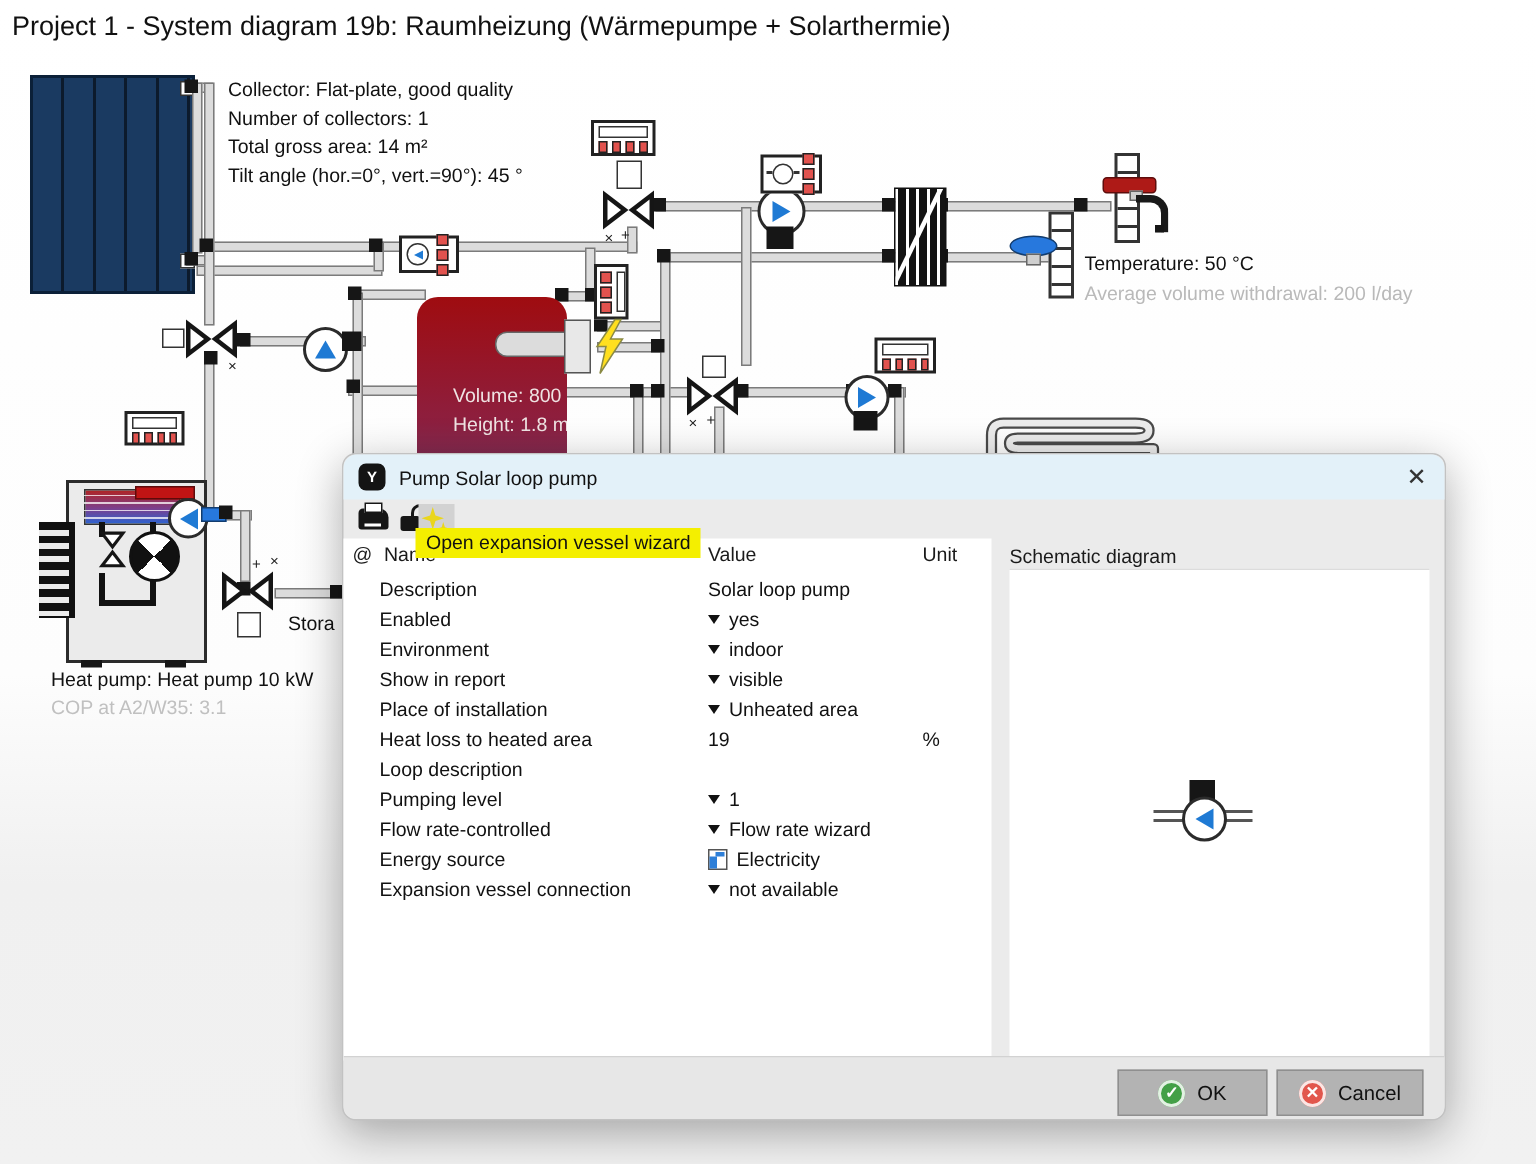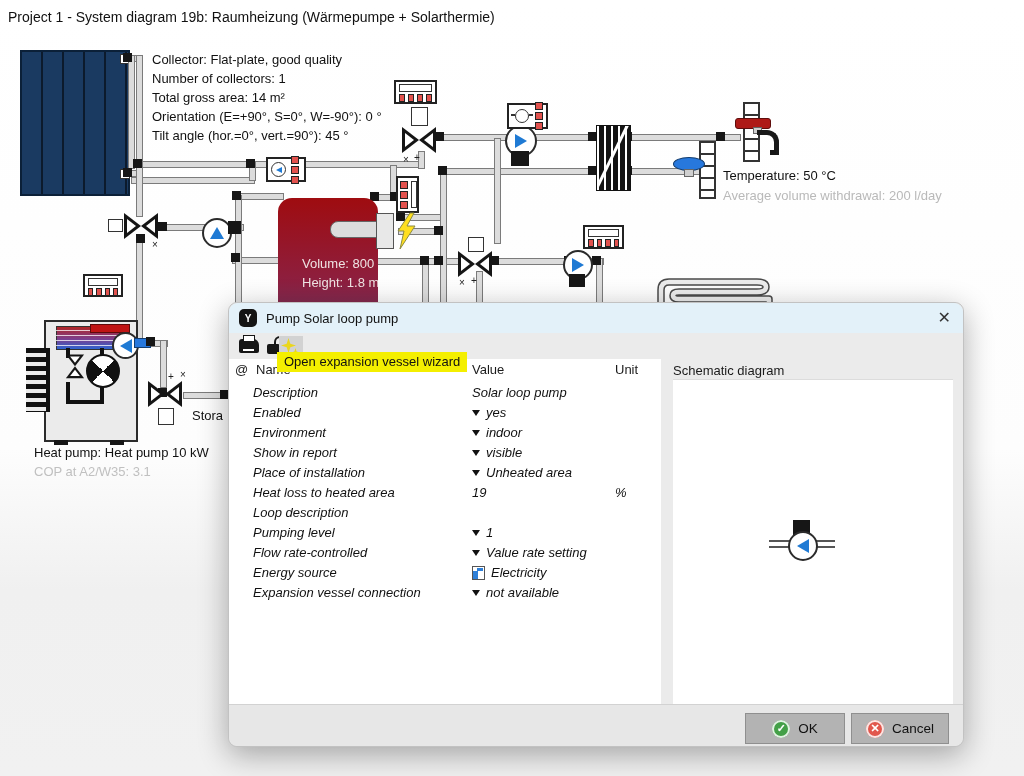--- a/index.html
+++ b/index.html
@@ -41,21 +41,21 @@
           border:1px solid #c2c2c2;border-radius:9px;box-shadow:0 8px 30px rgba(0,0,0,.32);z-index:10;}
   .titlebar{position:absolute;left:0;top:0;right:0;height:30px;background:#e3f1f9;border-radius:9px 9px 0 0;
             display:flex;align-items:center;}
   .applogo{width:18px;height:18px;background:#141414;border-radius:5px;color:#fff;font-size:10px;font-weight:bold;
            display:flex;align-items:center;justify-content:center;margin:0 9px 0 10px;}
   .dlg-title{font-size:13px;color:#111;}
   .close{position:absolute;right:12px;top:5px;font-size:16px;color:#333;cursor:default;}
   .panel-left{position:absolute;left:0;top:56px;width:432px;height:348px;background:#fff;}
   .panel-right{position:absolute;left:444px;top:76px;width:280px;height:328px;background:#fff;border-top:1px solid #dcdcdc;}
   .colhead{position:absolute;top:3px;font-size:13px;color:#1a1a1a;}
-  .rows{position:absolute;left:0;top:24px;right:16px;font-style:italic;}
+  .rows{position:absolute;left:0;top:24px;right:16px;}
   .row{position:relative;height:20px;font-size:13px;}
   .row .n{position:absolute;left:24px;top:2px;white-space:nowrap;}
   .row .v{position:absolute;left:243px;top:2px;white-space:nowrap;display:flex;align-items:center;gap:6px;}
   .row .u{position:absolute;left:386px;top:2px;}
   .dd{display:inline-block;width:0;height:0;border-left:4.5px solid transparent;border-right:4.5px solid transparent;border-top:6px solid #111;}
   .cat{display:inline-block;width:11px;height:12px;background:#fff;border:1px solid #555;position:relative;}
   .cat::before{content:"";position:absolute;left:0;top:4px;bottom:0;width:5px;background:#2e7fd8;}
   .cat::after{content:"";position:absolute;right:1px;top:1px;width:6px;height:3px;background:#2e7fd8;}
   .tooltip{position:absolute;left:48px;top:49px;background:#f4ef00;color:#111;font-size:13px;
            padding:2px 7px 3px 7px;white-space:nowrap;z-index:40;}
@@ -74,21 +74,21 @@
   .heater-flange{position:absolute;background:#e8e8e8;border:1.5px solid #555;}
   .heater-rod{position:absolute;background:#dcdcdc;border:1.5px solid #666;border-radius:8px 0 0 8px;}
   .tap-handle{position:absolute;background:#ae1a17;border:1px solid #5e0d0c;border-radius:3px;}
   .tap-spout{position:absolute;width:17px;height:20px;border-top:5px solid #191919;border-right:5px solid #191919;border-top-right-radius:12px;}
   .bluevalve{position:absolute;background:#2778dd;border:1.5px solid #123c6e;border-radius:50%;}
   .stem{position:absolute;background:#cfcfcf;border:1px solid #666;}
 </style>
 </head>
 <body>
 
-<div class="lbl" style="left:8px;top:8px;font-size:14px;">Project 1 - System diagram 19b: Raumheizung (Wärmepumpe + Solarthermie)</div>
+<div class="lbl" style="left:8px;top:8px;font-size:18px;">Project 1 - System diagram 19b: Raumheizung (Wärmepumpe + Solarthermie)</div>
 
 <div class="abs" style="left:0;top:0;width:1024px;height:776px;">
 
   <div class="abs" style="left:20px;top:50px;width:106px;height:142px;background:#1a3a61;border:2px solid #0b2038;
               background-image:repeating-linear-gradient(90deg,transparent 0 19px,rgba(0,0,0,.55) 19px 21px);"></div>
   <div class="nub" style="left:120px;top:54px;width:8px;height:8px;"></div>
   <div class="nub" style="left:120px;top:169px;width:8px;height:8px;"></div>
 
   <div class="p" style="left:124px;top:55px;width:16px;"></div>
   <div class="p" style="left:124px;top:170px;width:16px;"></div>
@@ -327,21 +327,20 @@
   <div class="pump" style="left:112px;top:332px;width:23px;height:23px;">
       <span class="tri-left"></span>
     </div>
   <div class="abs" style="left:134px;top:338px;width:15px;height:8px;background:#2778dd;border:1px solid #123c6e;"></div>
   <div class="conn" style="left:146px;top:337px;"></div>
 
   <div class="lbl" style="left:152px;top:50px;">
     <div>Collector: Flat-plate, good quality</div>
     <div>Number of collectors: 1</div>
     <div>Total gross area: 14 m²</div>
-    <div>Orientation (E=+90°, S=0°, W=-90°): 0 °</div>
     <div>Tilt angle (hor.=0°, vert.=90°): 45 °</div>
   </div>
   <div class="lbl" style="left:723px;top:166px;">Temperature: 50 °C</div>
   <div class="lbl gray" style="left:723px;top:186px;">Average volume withdrawal: 200 l/day</div>
   <div class="lbl" style="left:192px;top:406px;">Stora</div>
   <div class="lbl" style="left:34px;top:443px;">Heat pump: Heat pump 10 kW</div>
   <div class="lbl gray" style="left:34px;top:462px;color:#c0c0c0;">COP at A2/W35: 3.1</div>
 </div>
 
 <div class="dialog">
@@ -416,21 +415,21 @@
         <span class="n">Pumping level</span>
         <span class="v">
             <span class="dd"></span>
             <span>1</span>
           </span>
       </div>
       <div class="row">
         <span class="n">Flow rate-controlled</span>
         <span class="v">
             <span class="dd"></span>
-            <span>Value rate setting</span>
+            <span>Flow rate wizard</span>
           </span>
       </div>
       <div class="row">
         <span class="n">Energy source</span>
         <span class="v">
             <span class="cat"></span>
             <span>Electricity</span>
           </span>
       </div>
       <div class="row">

